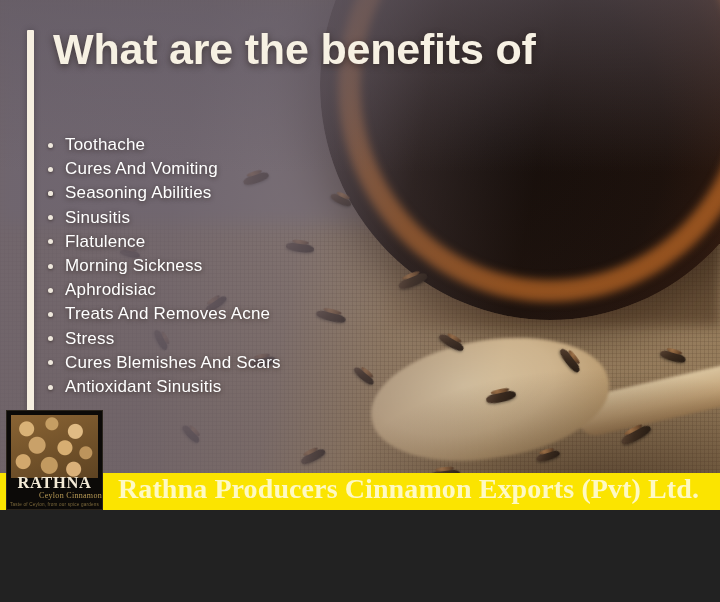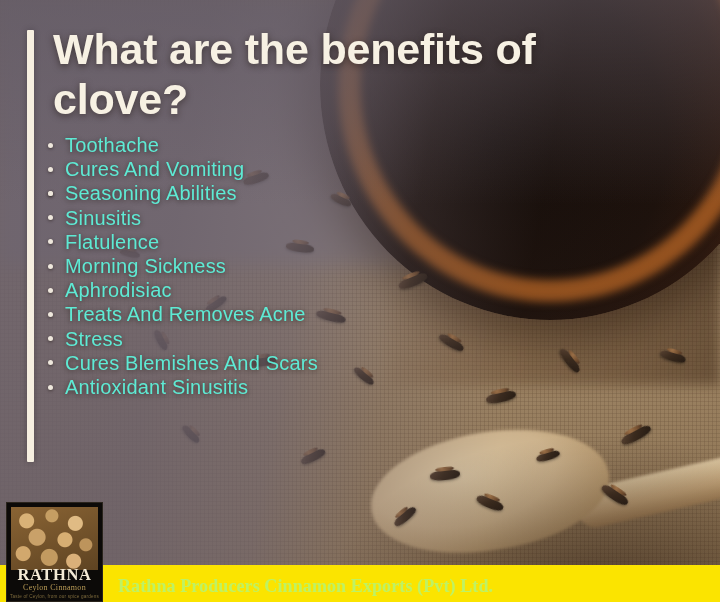--- a/index.html
+++ b/index.html
@@ -1,21 +1,21 @@
 <!DOCTYPE html>
 <html><head>
 <meta charset="utf-8">
 <style>
   * { margin:0; padding:0; box-sizing:border-box; }
   html,body { background:#222; }
   body { font-family:"Liberation Sans", sans-serif; }
 
   #poster {
     position:relative;
-    width:720px; height:602px;
+    width:720px; height:510px;
     overflow:hidden;
     background:#6e5f58;
   }
 
   
   .bg { position:absolute; inset:0; }
 
   
   .bg-burlap{
     position:absolute; inset:0;
@@ -129,45 +129,45 @@
     text-shadow:0 2px 7px rgba(30,20,14,.55);
   }
 
   .benefit-list{
     position:absolute; left:46px; top:133px;
     list-style:none;
   }
   .benefit-item{
     position:relative;
     padding-left:19px;
-    color:#5eead4;
-    font-size:20px;
+    color:#ffffff;
+    font-size:17px;
     line-height:24.2px;
     letter-spacing:.2px;
     text-shadow:0 1px 5px rgba(30,20,14,.6);
     white-space:nowrap;
   }
   .benefit-item .dot{
     position:absolute; left:2px; top:9.5px;
     width:5px; height:5px; border-radius:50%;
     background:#efe8dd;
     box-shadow:0 1px 3px rgba(30,20,14,.5);
   }
 
   
   .footer-bar{
     position:absolute; left:0; bottom:0;
     width:100%; height:37px;
     background:#fbe400;
   }
   .footer-text{
     position:absolute; left:118px; bottom:5px;
-    color:#bef264;
+    color:#fef9c3;
     font-family:"Liberation Serif", serif;
-    font-size:18px;
+    font-size:28px;
     font-weight:bold;
     letter-spacing:.1px;
     white-space:nowrap;
   }
 
   .logo{
     position:absolute; left:6px; bottom:0;
     width:97px; height:100px;
     background:#0c0a08;
     border:1px solid #2a241c;
@@ -193,21 +193,21 @@
     position:absolute; left:0; right:0; top:62px;
     text-align:center;
     color:#f3ead6;
     font-family:"Liberation Serif", serif;
     font-size:16.5px;
     font-weight:bold;
     letter-spacing:.6px;
   }
   .logo-sub{
     position:absolute; left:0; right:0; top:80px;
-    text-align:center;
+    text-align:right;
     color:#b99b56;
     font-family:"Liberation Serif", serif;
     font-size:8px;
     letter-spacing:.3px;
   }
   .logo-tag{
     position:absolute; left:0; right:0; bottom:2px;
     text-align:center;
     color:#7d6a3c;
     font-size:4.6px;
@@ -255,21 +255,20 @@
     <div class="scrim"></div>
     <div class="scrim-top"></div>
   </div>
 
   <div class="content">
 
     <div class="accent-bar"></div>
 
     <div class="title">
       <span>What are the benefits of</span><br>
-      <span>clove?</span>
     </div>
 
     <ul class="benefit-list">
       <li class="benefit-item"><span class="dot"></span><span>Toothache</span></li>
       <li class="benefit-item"><span class="dot"></span><span>Cures And Vomiting</span></li>
       <li class="benefit-item"><span class="dot"></span></li>
       <li class="benefit-item"><span class="dot"></span><span>Seasoning Abilities</span></li>
       <li class="benefit-item"><span class="dot"></span><span>Sinusitis</span></li>
       <li class="benefit-item"><span class="dot"></span><span>Flatulence</span></li>
       <li class="benefit-item"><span class="dot"></span><span>Morning Sickness</span></li>

